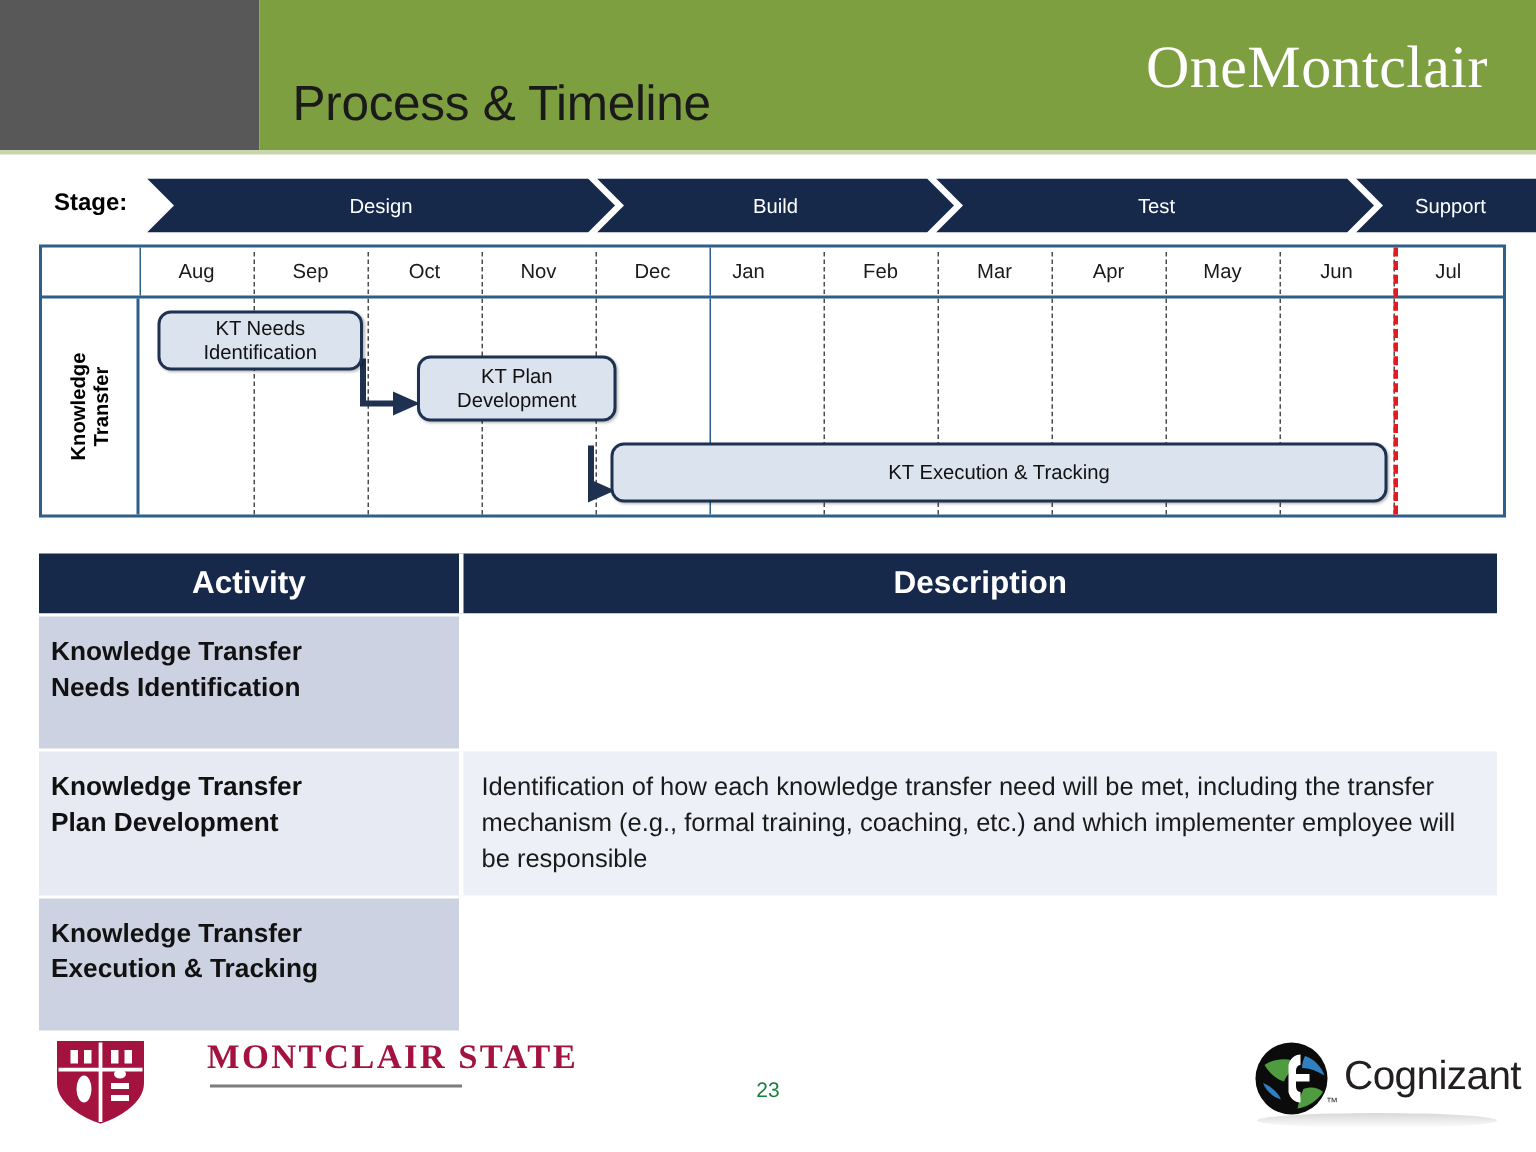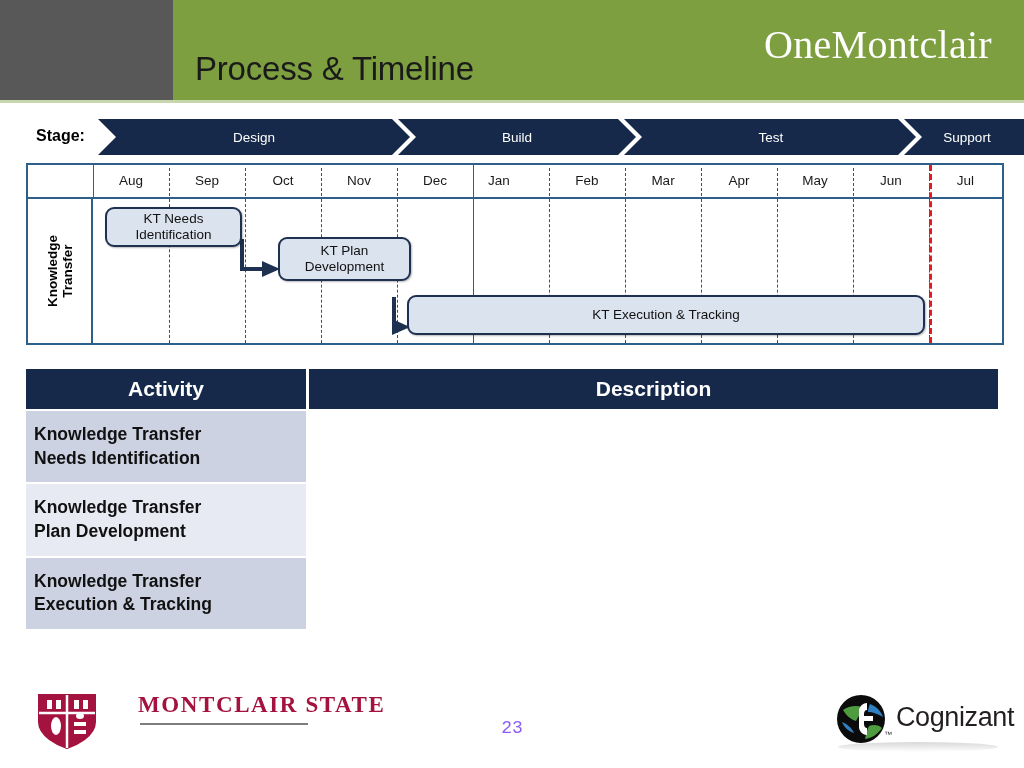--- a/index.html
+++ b/index.html
@@ -192,21 +192,21 @@
   }
   .th-activity { width: 280px; }
   .th-desc { width: 692px; border-left: 3px solid #ffffff; box-sizing: border-box; }
   .tbl-row {
     display: flex;
     border-top: 2px solid #ffffff;
   }
   .cell-activity {
     width: 280px;
     box-sizing: border-box;
-    padding: 12px 0 12px 8px;
+    padding: 12px 0 29px 8px;
     font-size: 17.5px;
     font-weight: bold;
     line-height: 1.35;
     color: #111111;
   }
   .cell-desc {
     width: 692px;
     box-sizing: border-box;
     padding: 12px 14px 12px 12px;
     font-size: 17px;
@@ -248,23 +248,22 @@
     font-size: 20px;
     letter-spacing: 3.2px;
     color: #1a1a1a;
     white-space: nowrap;
   }
   .slide-number {
     position: absolute;
     left: 0; top: 718px;
     width: 1024px;
     text-align: center;
-    font-size: 18px;
-    color: #8b5cf6;
-    font-family: Liberation Mono, monospace;
+    font-size: 14px;
+    color: #15803d;
   }
   .cog-logo {
     position: absolute;
     left: 834px; top: 694px;
     width: 172px; height: 56px;
   }
   .cog-word {
     position: absolute;
     left: 62px; top: 8px;
     font-size: 27px;
@@ -399,20 +398,21 @@
       <span>Knowledge Transfer</span><br>
       <span>Needs Identification</span>
     </div>
   </div>
 
   <div class="tbl-row shade-b">
     <div class="cell-activity">
       <span>Knowledge Transfer</span><br>
       <span>Plan Development</span>
     </div>
+    <div class="cell-desc">Identification of how each knowledge transfer need will be met, including the transfer mechanism (e.g., formal training, coaching, etc.) and which implementer employee will be responsible</div>
   </div>
 
   <div class="tbl-row shade-a">
     <div class="cell-activity">
       <span>Knowledge Transfer</span><br>
       <span>Execution &amp; Tracking</span>
     </div>
   </div>
 </div>
 

